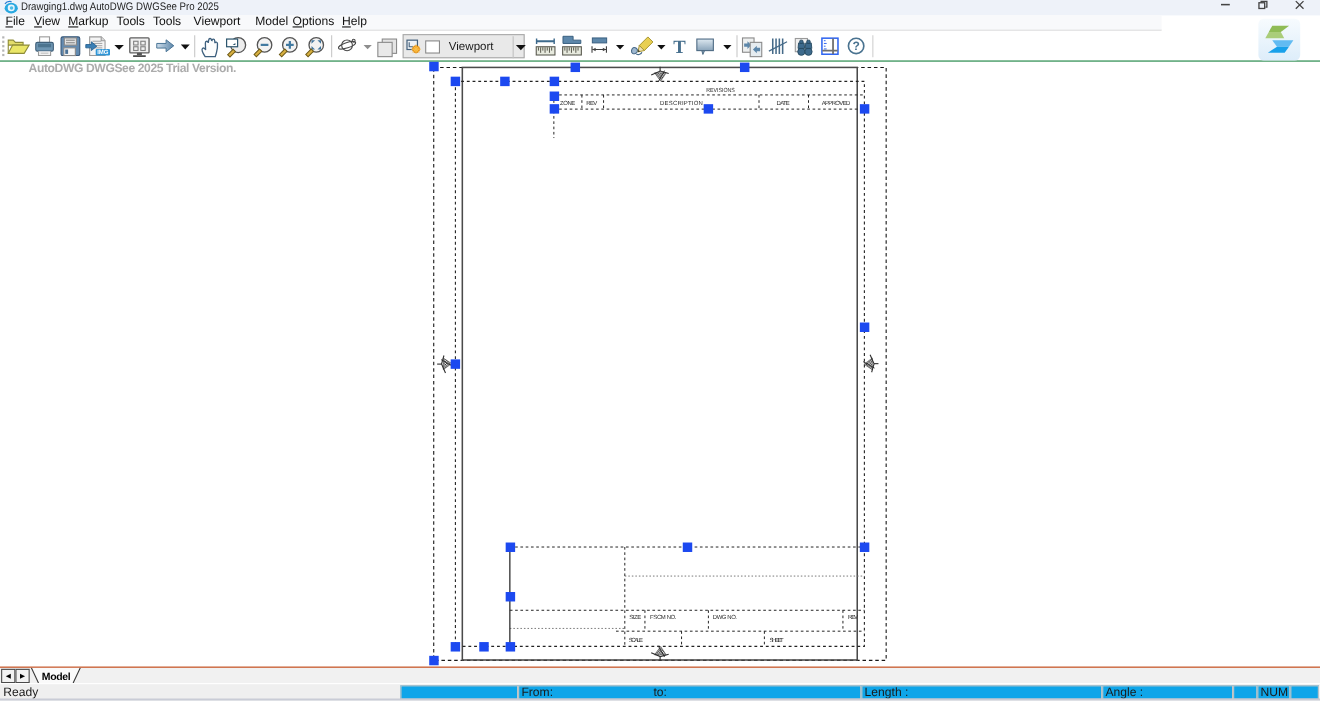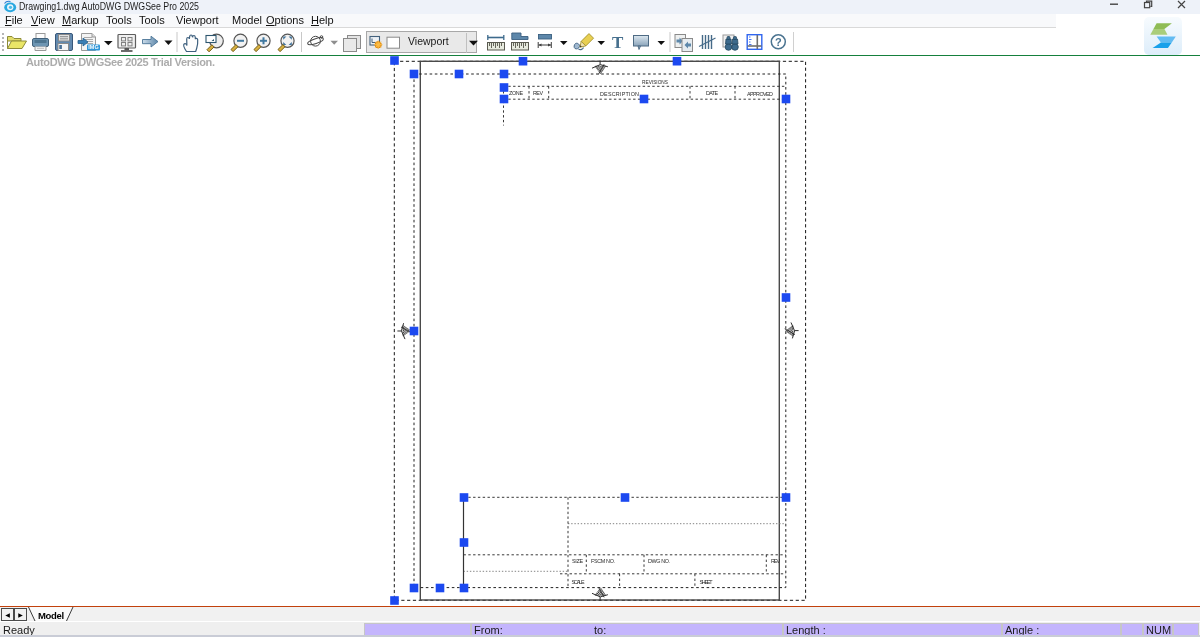--- a/index.html
+++ b/index.html
@@ -9,21 +9,21 @@
 #titletext { position:absolute; left:19px; top:1px; font-size:10px; transform:scaleX(0.88); transform-origin:left center; color:#1d1d1d; white-space:nowrap; }
 #menubar { position:absolute; left:0; top:14px; width:1056px; height:14px; background:#f8f9fb; border-bottom:1px solid #d9d9d9; }
 .mi { position:absolute; top:0px; font-size:11px; color:#111; }
 #toolbar { position:absolute; left:0; top:28px; width:1200px; height:28px; background:#ffffff; border-bottom:1px solid #15803d; }
 #canvas { position:absolute; left:0; top:57px; width:1200px; height:549px; background:#ffffff; }
 #wm { position:absolute; left:1px; top:-1px; font-size:11px; letter-spacing:-0.35px; font-weight:bold; color:#acacac; white-space:nowrap;padding-left:25px; }
 #draw { position:absolute; left:0; top:0; width:1200px; height:637px; pointer-events:none; }
 #tabbar { position:absolute; left:0; top:606px; width:1200px; height:15px; background:#f1f1f1; border-top:1px solid #c2410c; }
 .tb { position:absolute; top:1px; width:13px; height:13px; background:#f2f2f2; border:1px solid #4a4a4a; font-size:6px; line-height:12px; text-align:center; color:#000; }
 #statusbar { position:absolute; left:0; top:621px; width:1200px; height:16px; background:#efefef; border-top:1px solid #ffffff; }
-.sp { position:absolute; top:1px; height:13px; border:1px solid #c6c6c6; background:#c4b5fd; font-size:11px; color:#1a1a1a; padding-left:2px; }
+.sp { position:absolute; top:1px; height:13px; border:1px solid #c6c6c6; background:#0ea5e9; font-size:11px; color:#1a1a1a; padding-left:2px; }
 .st { position:absolute; font-size:11px; color:#1a1a1a; top:2px; }
 #btmstrip { position:absolute; left:0; top:635px; width:1200px; height:2px; background:#c9ccd6; }
 </style>
 </head>
 <body>
 <div id="titlebar">
   <svg style="position:absolute;left:2px;top:0px" width="18" height="14" viewBox="0 0 18 14">
     <path d="M2.5,3.5 Q4.5,0.5 8.5,1.5" stroke="#2a7fd4" stroke-width="1.1" fill="none"></path>
     <ellipse cx="8.2" cy="7.4" rx="6" ry="4.8" fill="#29a8e0"></ellipse>
     <ellipse cx="8.2" cy="7.2" rx="3.2" ry="3" fill="#e8f4fb"></ellipse>

